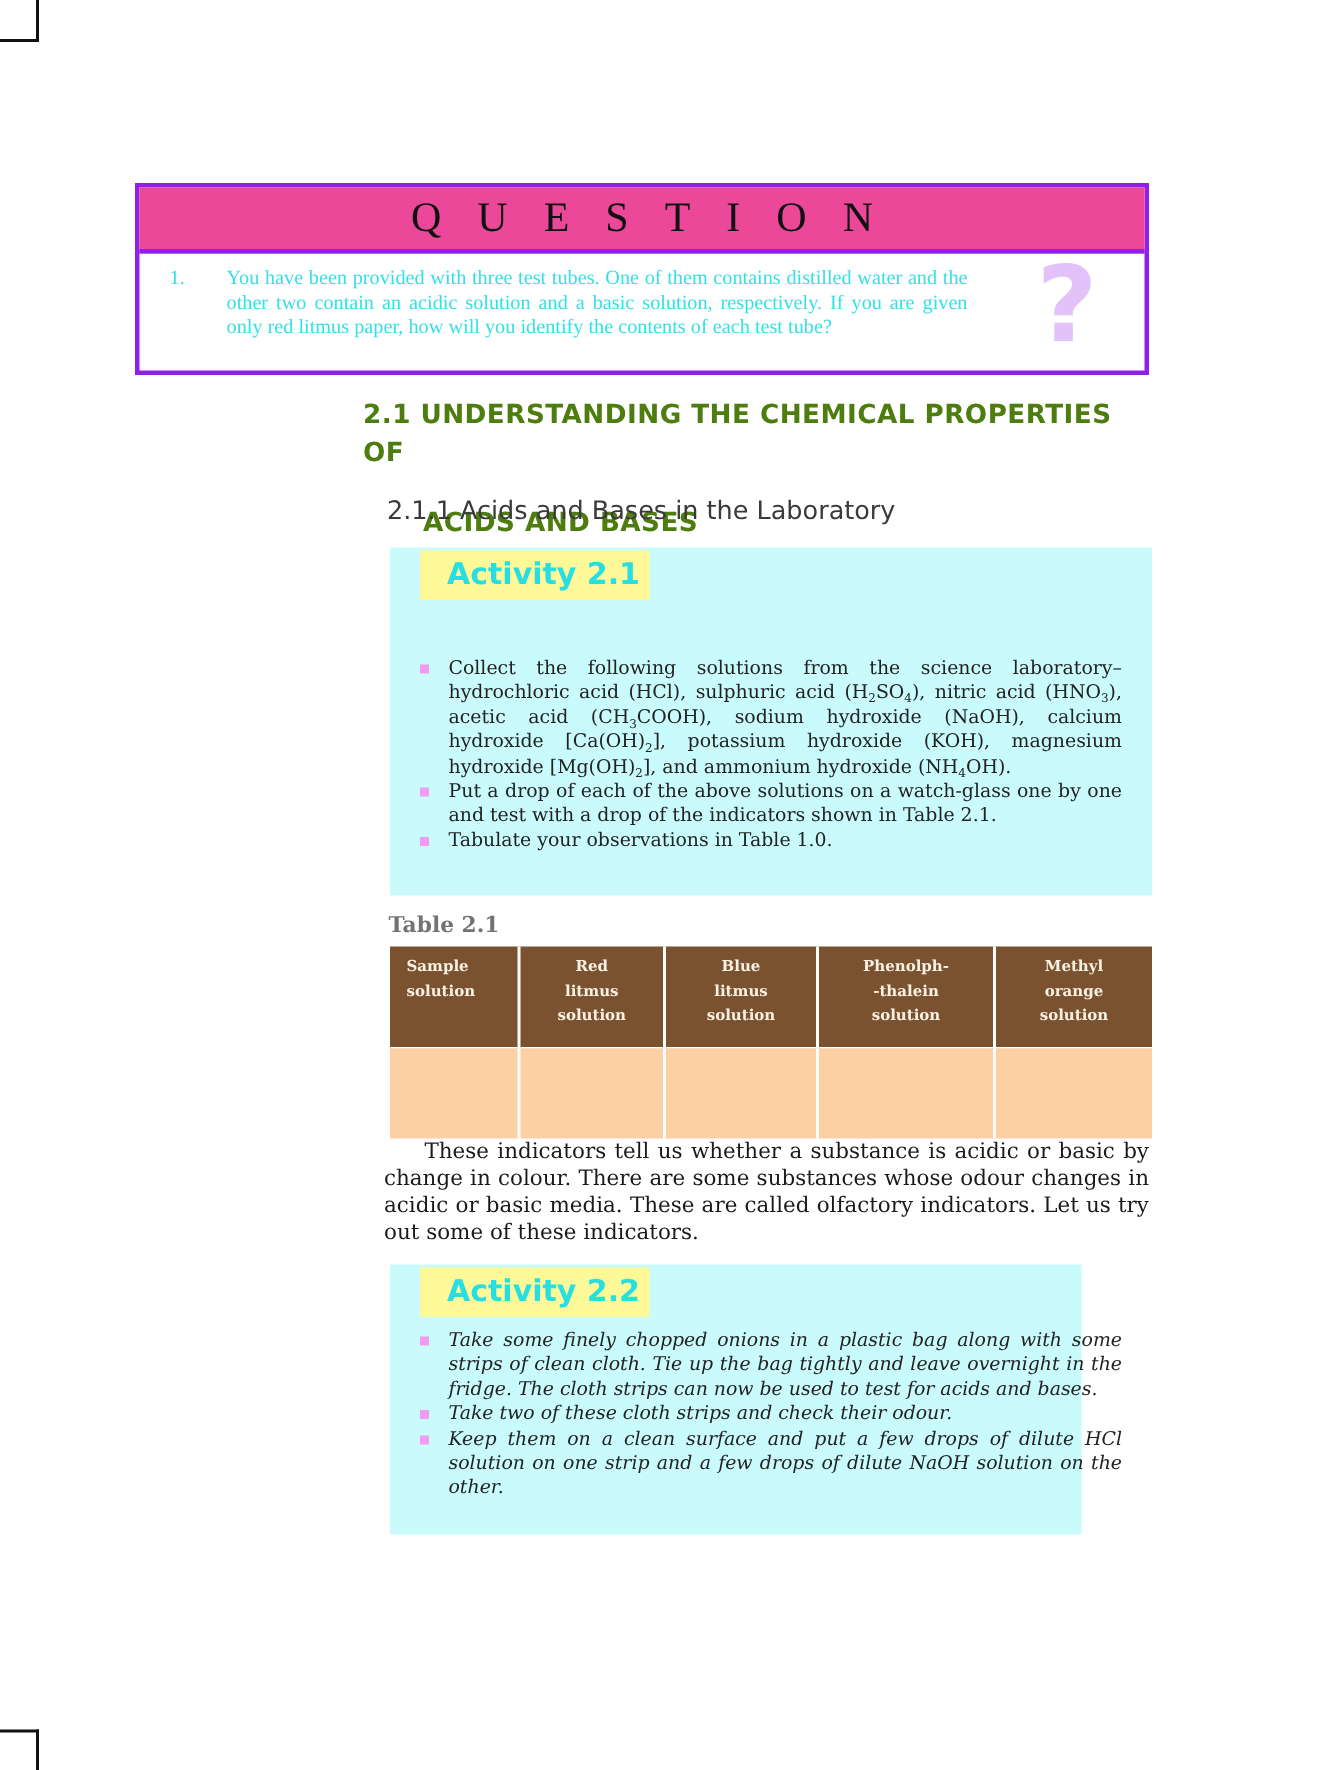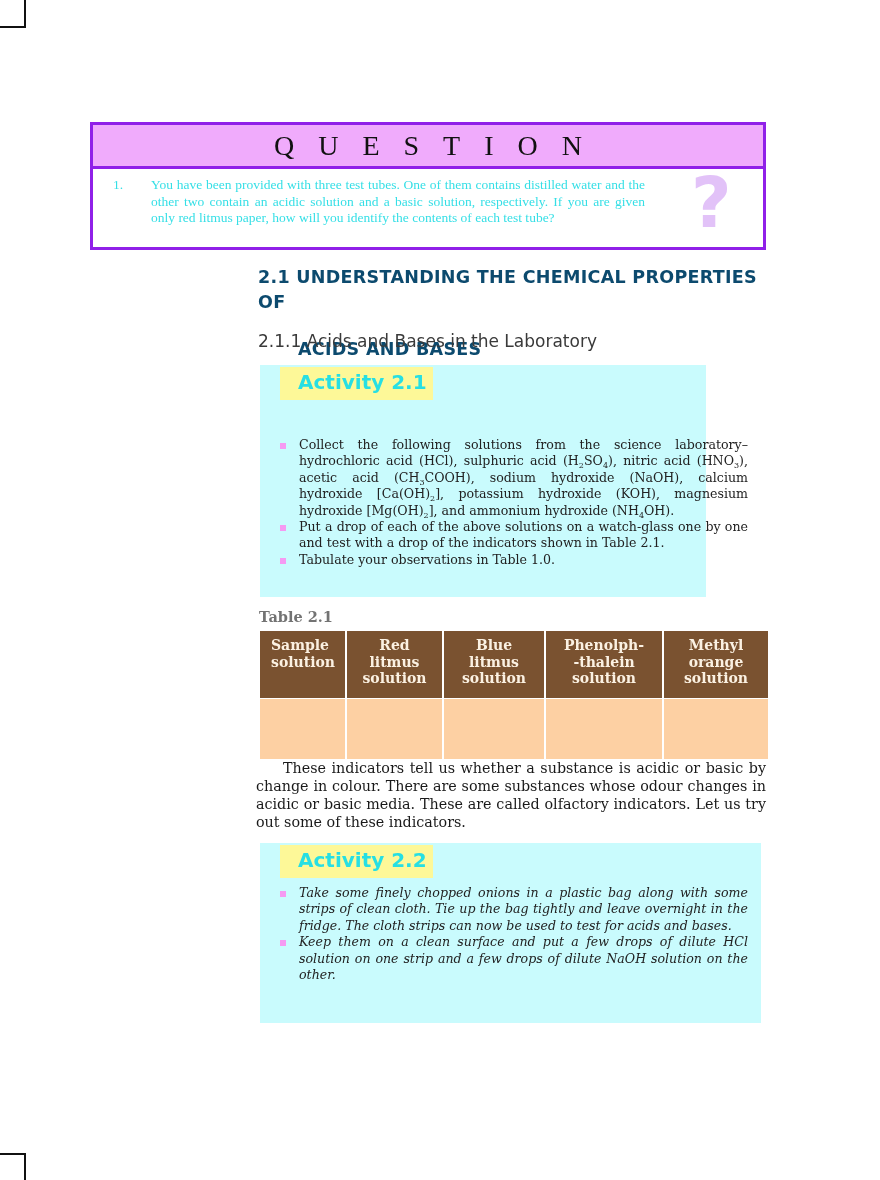--- a/index.html
+++ b/index.html
@@ -2,46 +2,46 @@
 <html><head>
 <meta charset="utf-8">
 <style>
   html, body { margin:0; padding:0; }
   body { width:880px; height:1180px; position:relative; background:#ffffff; overflow:hidden; font-family:"DejaVu Serif", serif; color:#1a1a1a; }
   .crop-mark { position:absolute; border-color:#111; border-style:solid; }
   .crop-top { left:0; top:0; width:24px; height:26px; border-width:0 2px 2px 0; }
   .crop-bottom { left:0; top:1153px; width:24px; height:30px; border-width:2px 2px 0 0; }
 
   .question-box { position:absolute; left:90px; top:122px; width:670px; height:122px; border:3px solid #9020e8; background:#fff; }
-  .question-header { height:41px; background:#f0abfc; border-bottom:3px solid #9020e8; display:flex; align-items:center; justify-content:center; }
+  .question-header { height:41px; background:#ec4899; border-bottom:3px solid #9020e8; display:flex; align-items:center; justify-content:center; }
   .question-title { font-family:"Liberation Serif", serif; font-size:28px; letter-spacing:24px; color:#111; padding-left:24px; }
   .question-body { position:relative; padding:6px 0 0 0; }
   .q-num { position:absolute; left:20px; top:8px; font-family:"Liberation Serif", serif; font-size:13.5px; color:#35dfe6; }
   .q-text { position:absolute; left:58px; top:8px; width:494px; font-family:"Liberation Serif", serif; font-size:13.5px; line-height:16.5px; color:#35dfe6; text-align:justify; }
   .q-mark { position:absolute; left:598px; top:-6px; font-family:"DejaVu Sans", sans-serif; font-weight:bold; font-size:70px; color:#e2c2f8; line-height:80px; }
 
-  .section-heading { position:absolute; left:258px; top:265px; width:510px; font-family:"DejaVu Sans", sans-serif; font-weight:bold; font-size:17.5px; color:#0c4a6e; line-height:25px; letter-spacing:0.3px; }
+  .section-heading { position:absolute; left:242px; top:265px; width:510px; font-family:"DejaVu Sans", sans-serif; font-weight:bold; font-size:17.5px; color:#4d7c0f; line-height:25px; letter-spacing:0.3px; }
   .section-heading .line2 { padding-left:40px; display:block;margin-top:22px; }
   .sub-heading { position:absolute; left:258px; top:331px; font-family:"DejaVu Sans", sans-serif; font-size:17px; color:#3a3a3a; }
 
   .activity { position:absolute; left:260px; background:#c9fbfd; }
   .activity-label { position:absolute; left:20px; top:2px; width:153px; height:33px; background:#fdf898; }
   .activity-label span { position:absolute; left:18px; top:3px; font-family:"DejaVu Sans", sans-serif; font-weight:bold; font-size:20px; color:#27dfe3; }
   .activity ul { list-style:none; margin:0; padding:0; position:absolute; left:18px; width:470px; }
   .activity li { position:relative; padding-left:21px; font-family:"DejaVu Serif", serif; font-size:12.6px; line-height:16.4px; text-align:justify; color:#222; }
   .activity li::before { content:""; position:absolute; left:2px; top:6px; width:6px; height:6px; background:#f59af2; }
-  .act1 { top:365px; width:446px; height:232px; }
+  .act1 { top:365px; width:508px; height:232px; }
   .act1 ul { top:28px;margin-top:44px; }
-  .act2 { top:843px; width:501px; height:180px; }
+  .act2 { top:843px; width:461px; height:180px; }
   .act2 ul { top:42px;font-style:italic; }
   sub { font-size:8px; vertical-align:-3px; line-height:0; }
 
   .table-caption { position:absolute; left:259px; top:608px; font-family:"DejaVu Serif", serif; font-weight:bold; font-size:14.5px; color:#737373; }
   .obs-table { position:absolute; left:260px; top:631px; width:508px; border-collapse:collapse; }
-  .obs-table th { background:#7a5230; color:#fbf1e2; font-family:"DejaVu Serif", serif; font-weight:bold; font-size:14px; line-height:16.5px; height:61px; vertical-align:top; padding:6px 2px 0 2px; border-left:2px solid #fff; text-align:center; }
+  .obs-table th { background:#7a5230; color:#fbf1e2; font-family:"DejaVu Serif", serif; font-weight:bold; font-size:10px; line-height:16.5px; height:61px; vertical-align:top; padding:6px 2px 0 2px; border-left:2px solid #fff; text-align:center; }
   .obs-table th:first-child { border-left:none; text-align:left; padding-left:11px; }
   .obs-table td { background:#fdd0a3; height:58px; border-left:2px solid #fff; border-top:1px solid #fff; }
   .obs-table td:first-child { border-left:none; }
 
   .paragraph { position:absolute; left:256px; top:759px; width:510px; font-family:"DejaVu Serif", serif; font-size:14.3px; line-height:18px; text-align:justify; color:#1a1a1a; text-indent:27px; }
 </style>
 </head>
 <body>
 
 <div class="crop-mark crop-top"></div>
@@ -103,15 +103,16 @@
   </table>
 
 <div class="paragraph">These indicators tell us whether a substance is acidic or basic by change in colour. There are some substances whose odour changes in acidic or basic media. These are called olfactory indicators. Let us try out some of these indicators.</div>
 
 <div class="activity act2">
   <div class="activity-label">
     <span>Activity 2.2</span>
   </div>
   <ul>
     <li>Take some finely chopped onions in a plastic bag along with some strips of clean cloth. Tie up the bag tightly and leave overnight in the fridge. The cloth strips can now be used to test for acids and bases.</li>
+    <li>Take two of these cloth strips and check their odour.</li>
     <li>Keep them on a clean surface and put a few drops of dilute HCl solution on one strip and a few drops of dilute NaOH solution on the other.</li>
   </ul>
 </div>
 
 </body></html>

